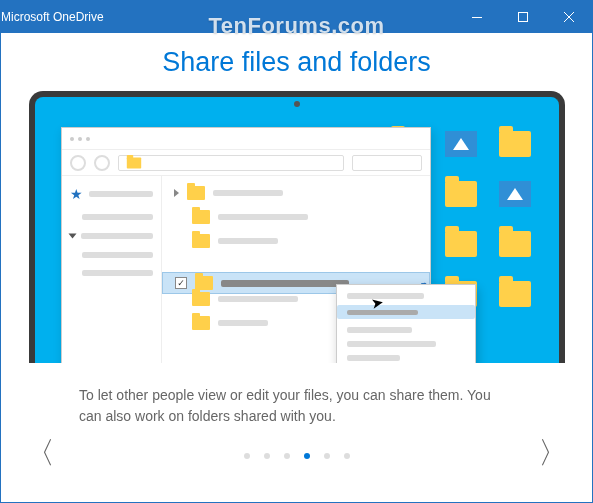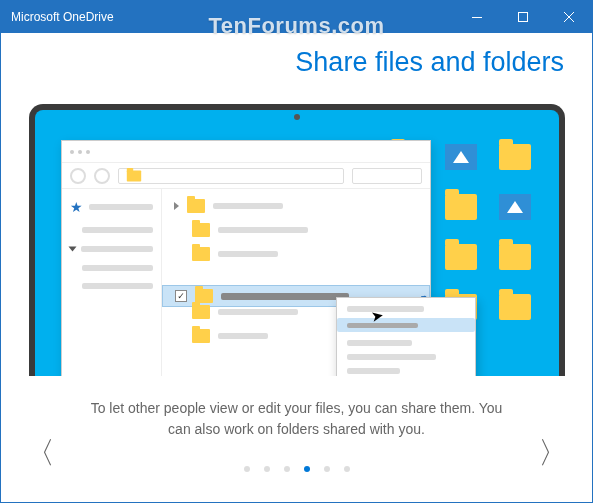--- a/index.html
+++ b/index.html
@@ -1,23 +1,23 @@
 <!DOCTYPE html>
 <html><head>
 <meta charset="utf-8">
 <style>
 * { margin: 0; padding: 0; box-sizing: border-box; }
 body { font-family: "Segoe UI", Arial, sans-serif; background: #fff; width: 593px; height: 503px; overflow: hidden; position: relative; border: 1px solid #2372c0; }
-.titlebar { height: 32px; background: #2372c0; color: #fff; display: flex; align-items: center; padding-left: 10px; font-size: 12px; }
+.titlebar { height: 32px; background: #2372c0; color: #fff; display: flex; align-items: center; font-size: 12px; }
 .titlebar-controls { margin-left: auto; display: flex; }
 .tb-btn { width: 46px; height: 32px; display: flex; align-items: center; justify-content: center; font-size: 13px; color: #fff; }
 .tb-btn svg { stroke: #fff; }
 .watermark { position: absolute; top: 12px; left: 50%; transform: translateX(-50%); font-size: 22px; font-weight: 700; color: rgba(255,255,255,0.8); letter-spacing: 0.5px; z-index: 50; pointer-events: none; text-shadow: 0 1px 2px rgba(0,0,0,0.2); }
 .content { padding: 14px 28px 0; }
-.page-title { text-align: right; color: #0078d7; font-size: 27px; font-weight: 300; margin-bottom: 26px; }
+.page-title { text-align: center; color: #0078d7; font-size: 27px; font-weight: 300; margin-bottom: 13px; }
 .illustration { width: 536px; height: 272px; margin: 0 auto; border: 6px solid #3a3a3a; border-bottom: none; border-radius: 14px 14px 0 0; background: #00b0ee; position: relative; overflow: hidden; }
 .camera { position: absolute; top: 4px; left: 50%; transform: translateX(-50%); width: 6px; height: 6px; background: #555; border-radius: 50%; }
 .desktop-icons { position: absolute; right: 24px; top: 34px; display: grid; grid-template-columns: repeat(3, 36px); grid-auto-rows: 36px; gap: 14px 18px; }
 .di { width: 32px; height: 26px; position: relative; }
 .di.folder { background: #ffd04a; border-radius: 2px; }
 .di.folder::before { content:""; position:absolute; top:-5px; left:0; width:14px; height:6px; background:#ffd04a; border-radius:2px 2px 0 0; }
 .di.img { background:#2f8fd6; display:flex; align-items:center; justify-content:center; }
 .di.img::after { content:""; width:0; height:0; border-left:8px solid transparent; border-right:8px solid transparent; border-bottom:12px solid #fff; }
 .di.doc { background:#fff; border:1px solid #bbb; }
 .di.doc::after { content:""; position:absolute; left:4px; right:4px; top:6px; height:2px; background:#4a7ac0; box-shadow:0 4px 0 #ccc, 0 8px 0 #ccc; }
@@ -40,21 +40,21 @@
 .mini-folder::before { content:""; position:absolute; top:-3px; left:0; width:8px; height:4px; background:#ffd04a; border-radius:1px 1px 0 0; }
 .selected-row { position:absolute; left:0; right:0; top:96px; height:22px; background:#c9e3f7; border:1px solid #9cc7e8; display:flex; align-items:center; padding-left:12px; gap:8px; }
 .chk { width:12px; height:12px; background:#fff; border:1px solid #888; display:flex; align-items:center; justify-content:center; font-size:9px; color:#333; }
 .cloud-icn { color:#2372c0; font-size:12px; }
 .long { flex:1; height:7px; background:#888; border-radius:2px; margin-right:60px; }
 .ctx-menu { position:absolute; right:-46px; top:108px; width:140px; background:#fff; border:1px solid #ccc; box-shadow:2px 4px 10px rgba(0,0,0,0.2); padding:8px 10px; z-index:20; }
 .ctx-line { height:6px; background:#ddd; margin-bottom:8px; border-radius:2px; }
 .ctx-line.sel { background:#c9e3f7; height:14px; margin:-2px -10px 8px; padding:4px 10px; display:flex; align-items:center; }
 .ctx-line.sel::before { content:""; width:60%; height:5px; background:#aaa; border-radius:2px; }
 .cursor-ptr { position:absolute; right:46px; top:118px; font-size:15px; color:#000; z-index:30; transform:rotate(-10deg); }
-.description { text-align:center; color:#666; font-size:14px; line-height:1.5; margin:22px 50px 0; }
+.description { text-align:left; color:#666; font-size:14px; line-height:1.5; margin:22px 50px 0; }
 .pager { display:flex; justify-content:center; gap:14px; margin-top:26px; }
 .pg-dot { width:6px; height:6px; border-radius:50%; background:#ddd; }
 .pg-dot.active { background:#0078d7; }
 .nav-prev, .nav-next { position:absolute; bottom:28px; font-size:30px; color:#666; font-weight:200; cursor:pointer; }
 .nav-prev { left:24px; }
 .nav-next { right:24px; }
 </style>
 </head>
 <body>
 

